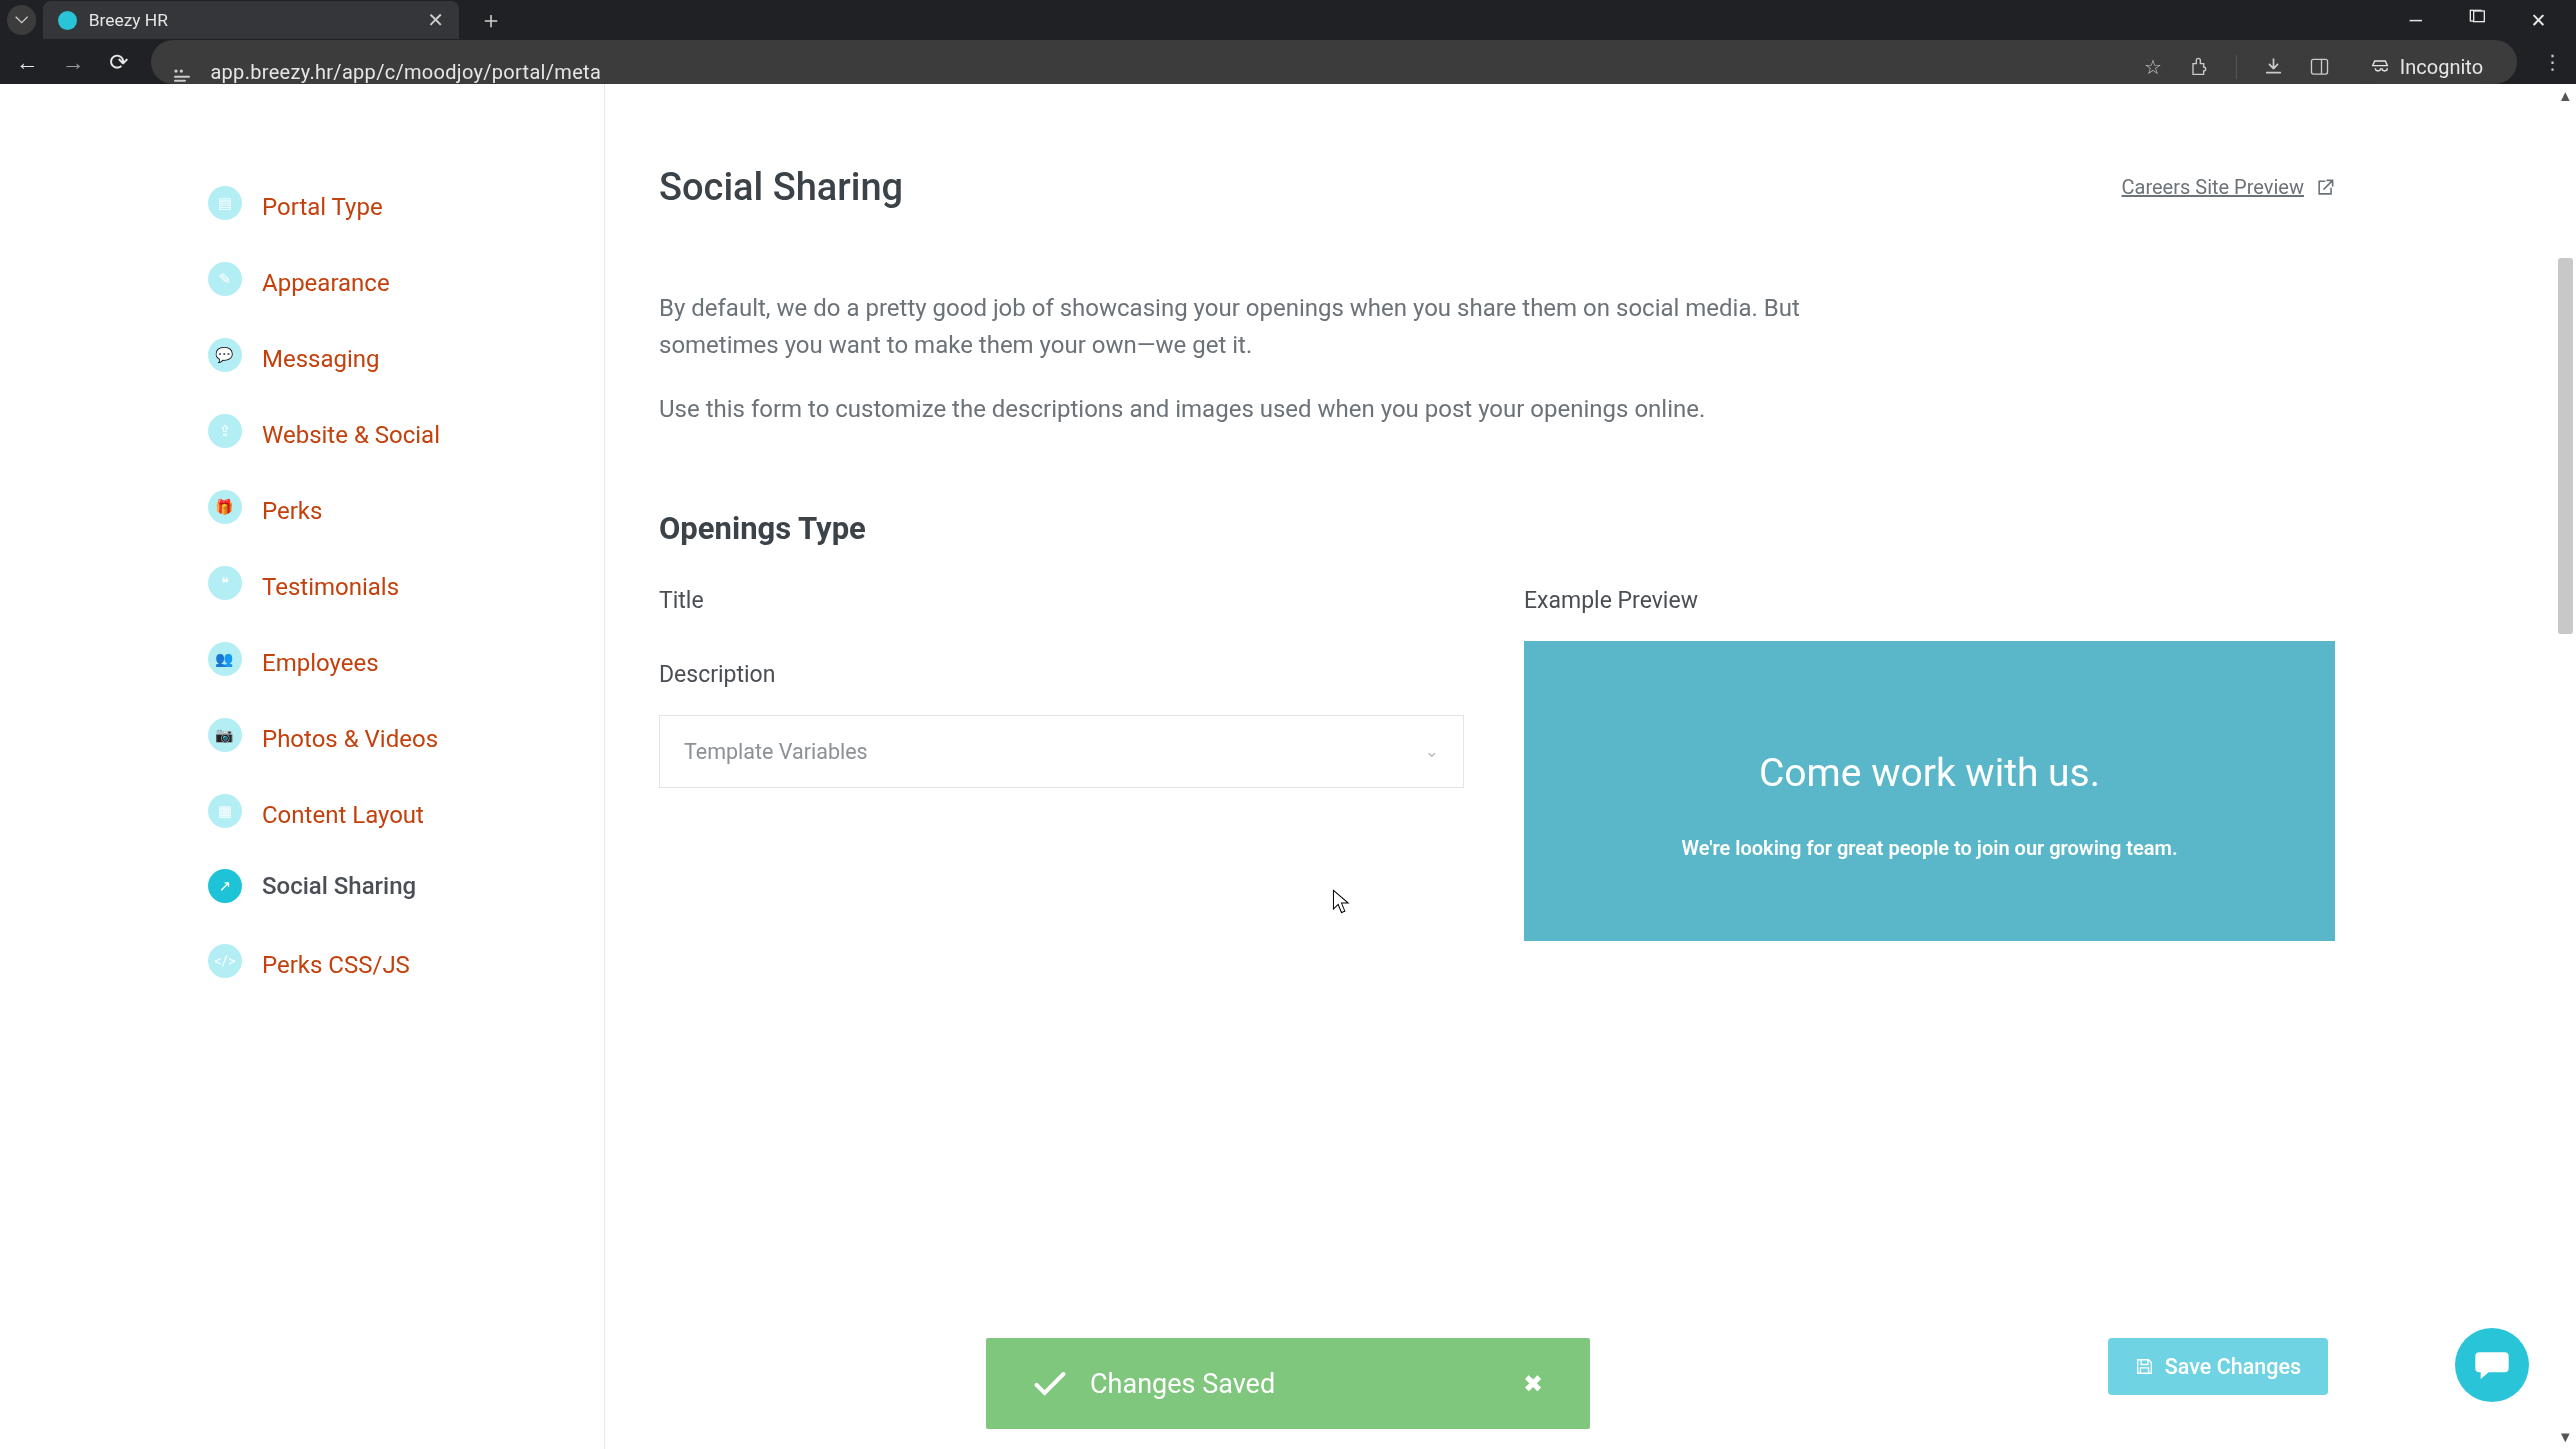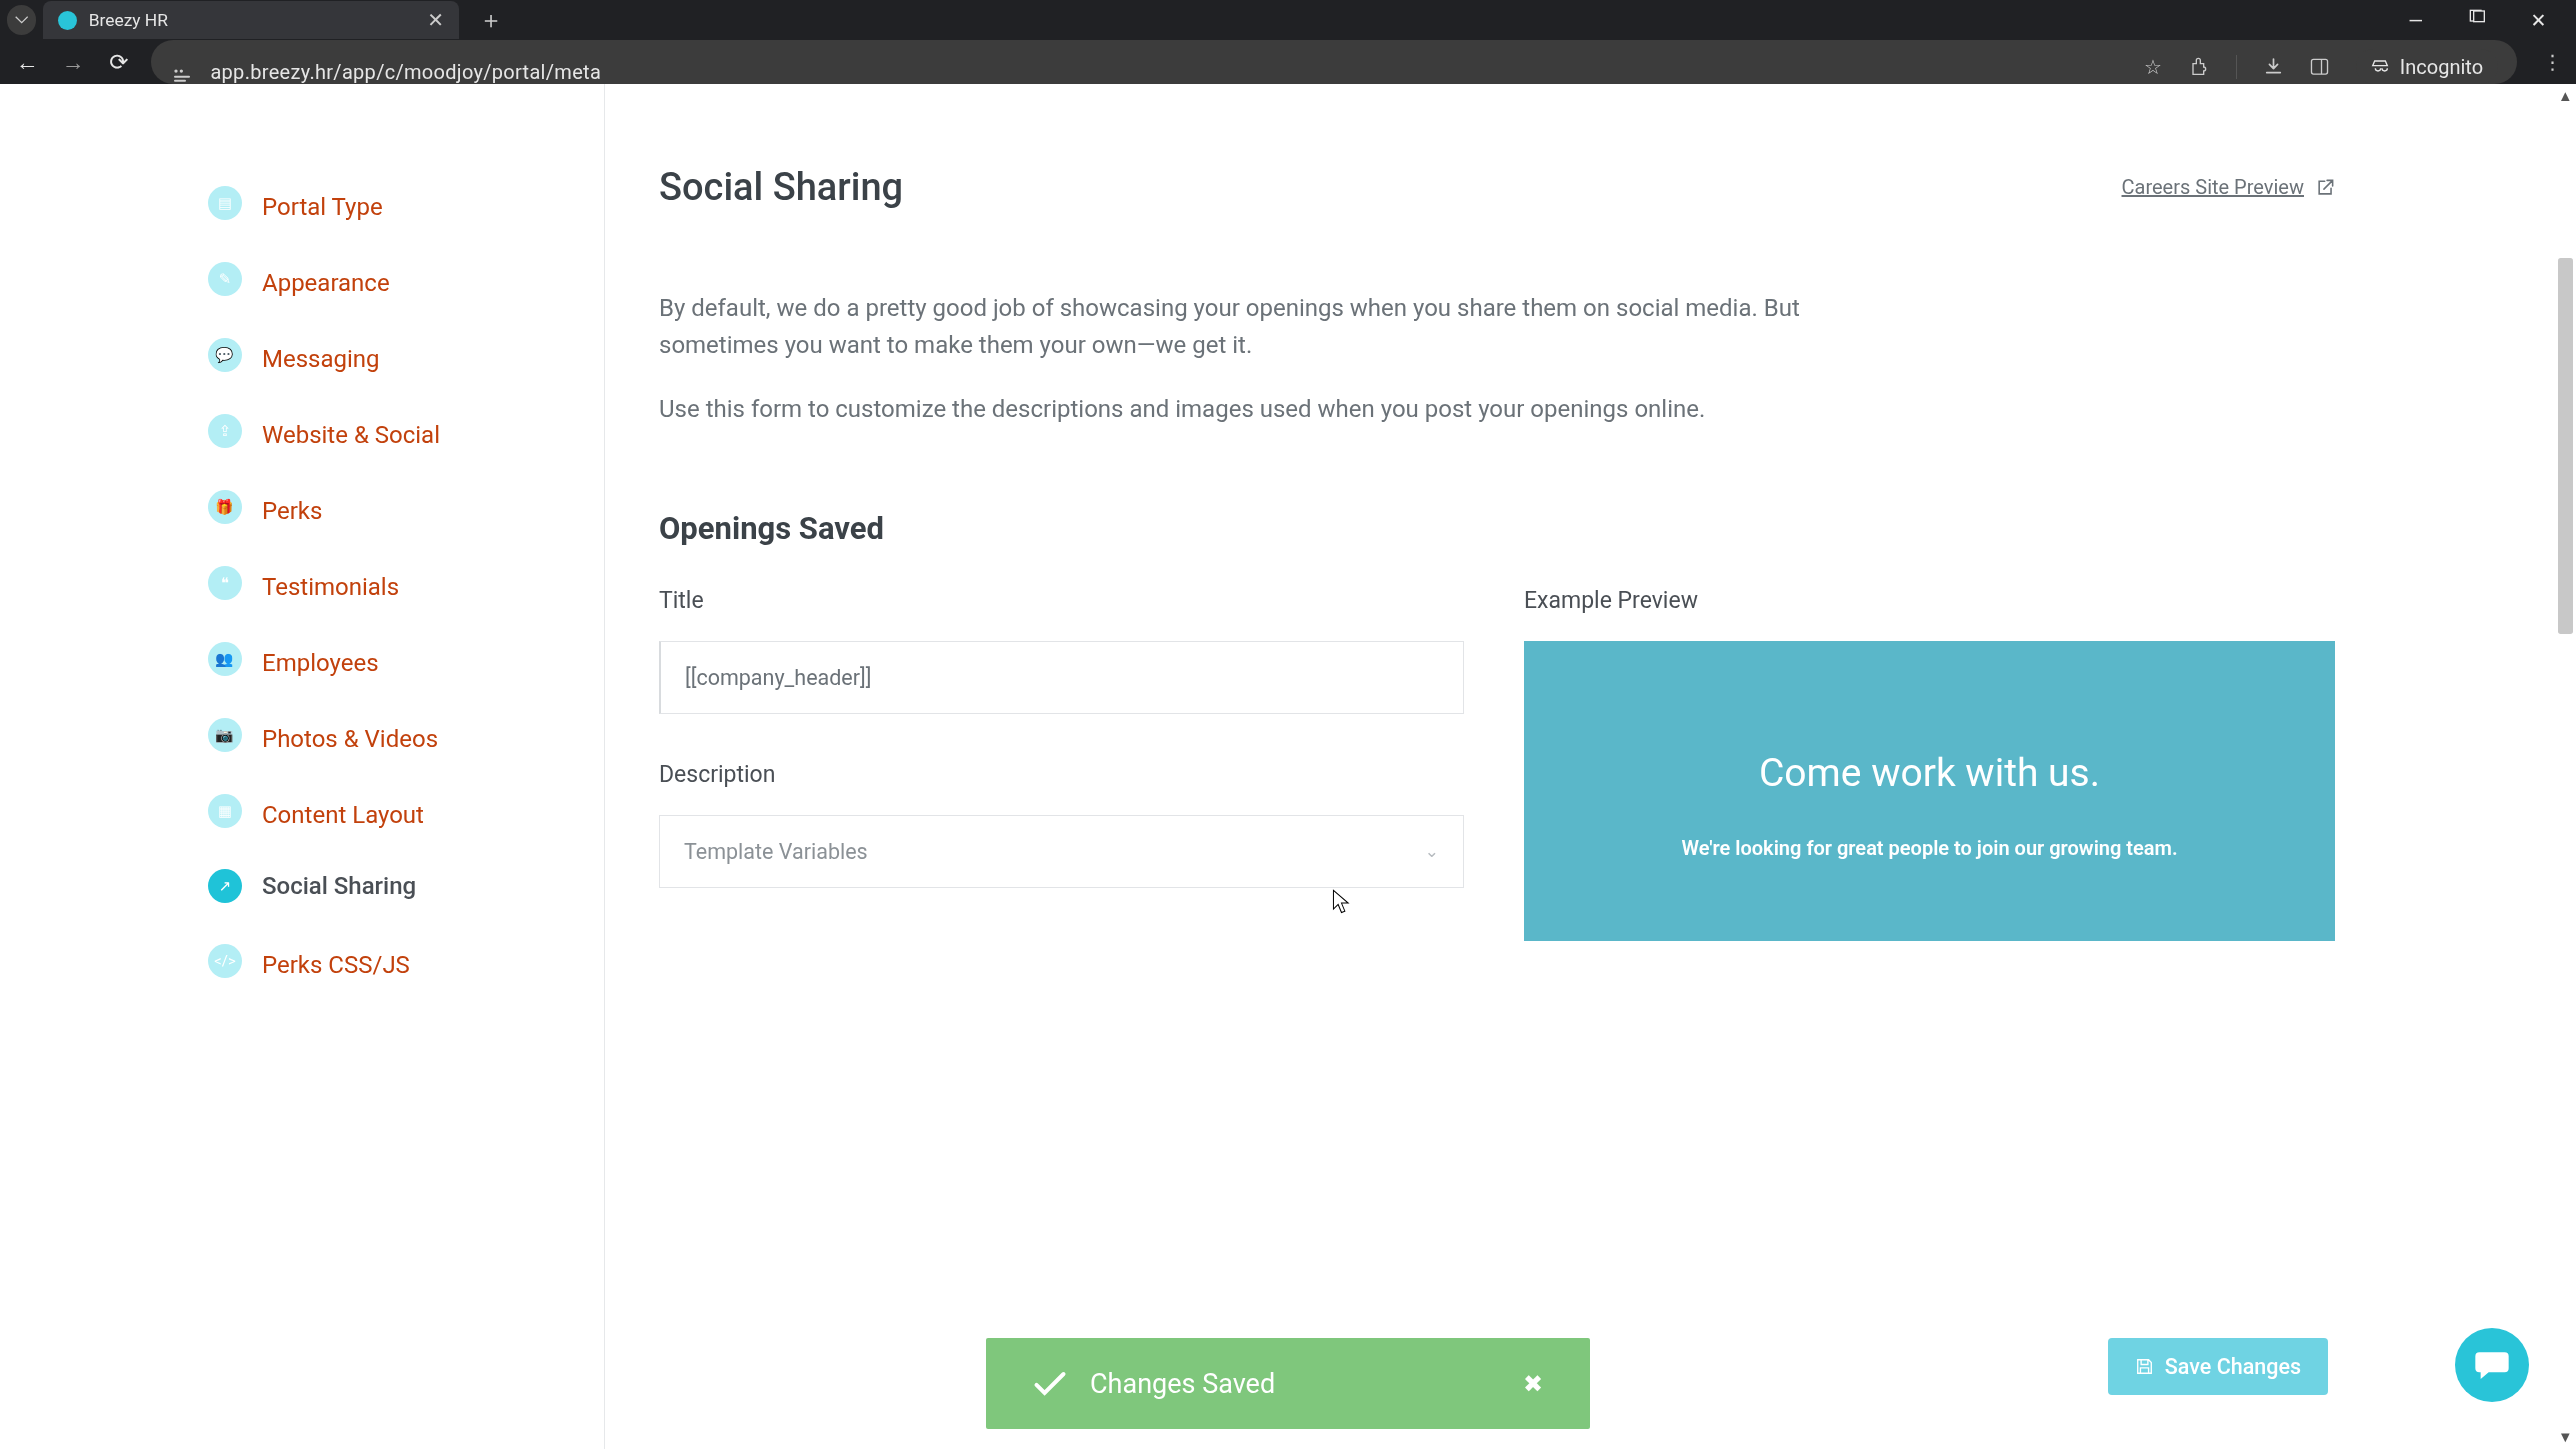--- a/index.html
+++ b/index.html
@@ -259,26 +259,25 @@
               <path d="M14 3h7v7m0-7L10 14M19 13v7H4V4h7" stroke="#6b7278" stroke-width="2" fill="none" stroke-linecap="round"></path>
             </svg>
         </a>
       </div>
 
       <div class="intro">
         <p>By default, we do a pretty good job of showcasing your openings when you share them on social media. But sometimes you want to make them your own—we get it.</p>
         <p>Use this form to customize the descriptions and images used when you post your openings online.</p>
       </div>
 
-      <h2 class="section-title">Openings Saved</h2>
+      <h2 class="section-title">Openings Type</h2>
 
       <div class="two-col">
         <div class="col-left">
           <div class="field-label">Title</div>
-          <input class="text-input" value="[[company_header]]" style="">
           <div class="field-label" style="margin-top:47px">Description</div>
           <div class="select-box">
             <span>Template Variables</span>
             <span class="chev">⌄</span>
           </div>
         </div>
         <div class="col-right">
           <div class="field-label">Example Preview</div>
           <div class="preview-card">
             <h3>Come work with us.</h3>

